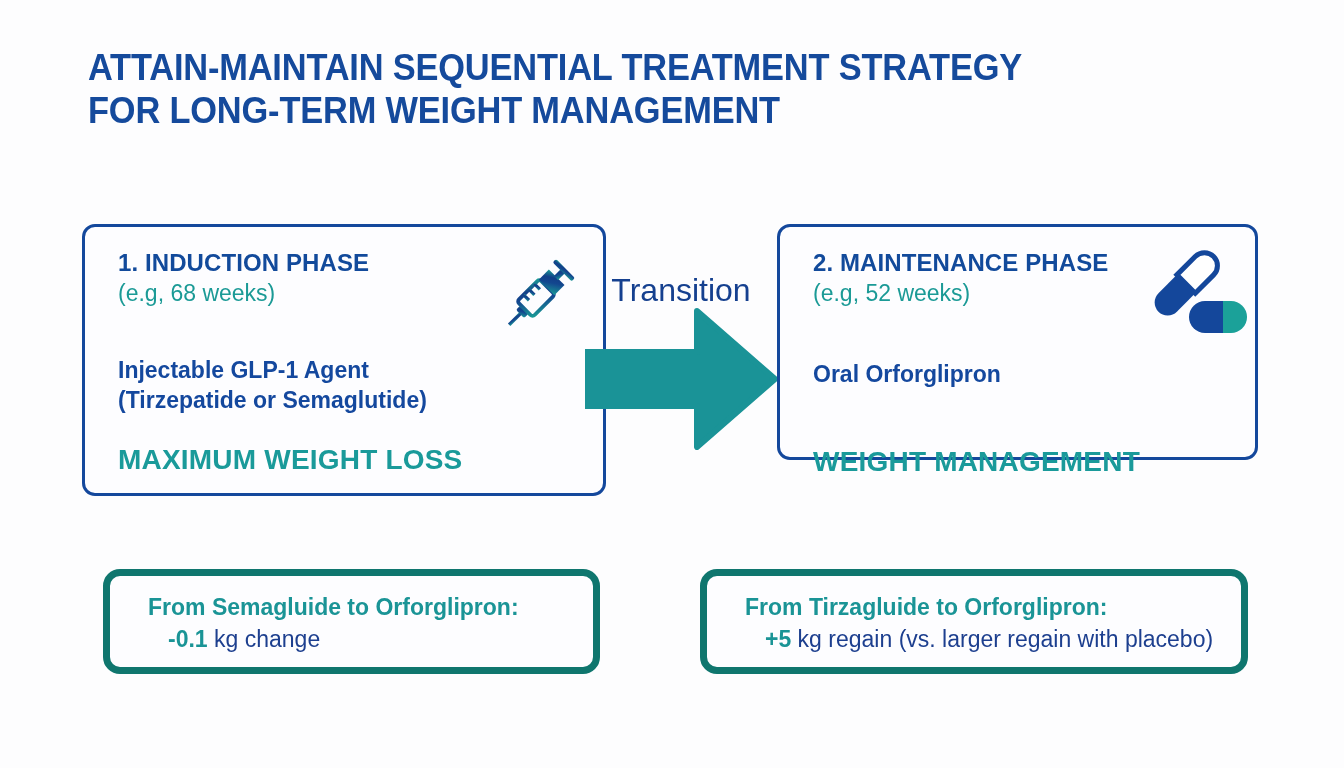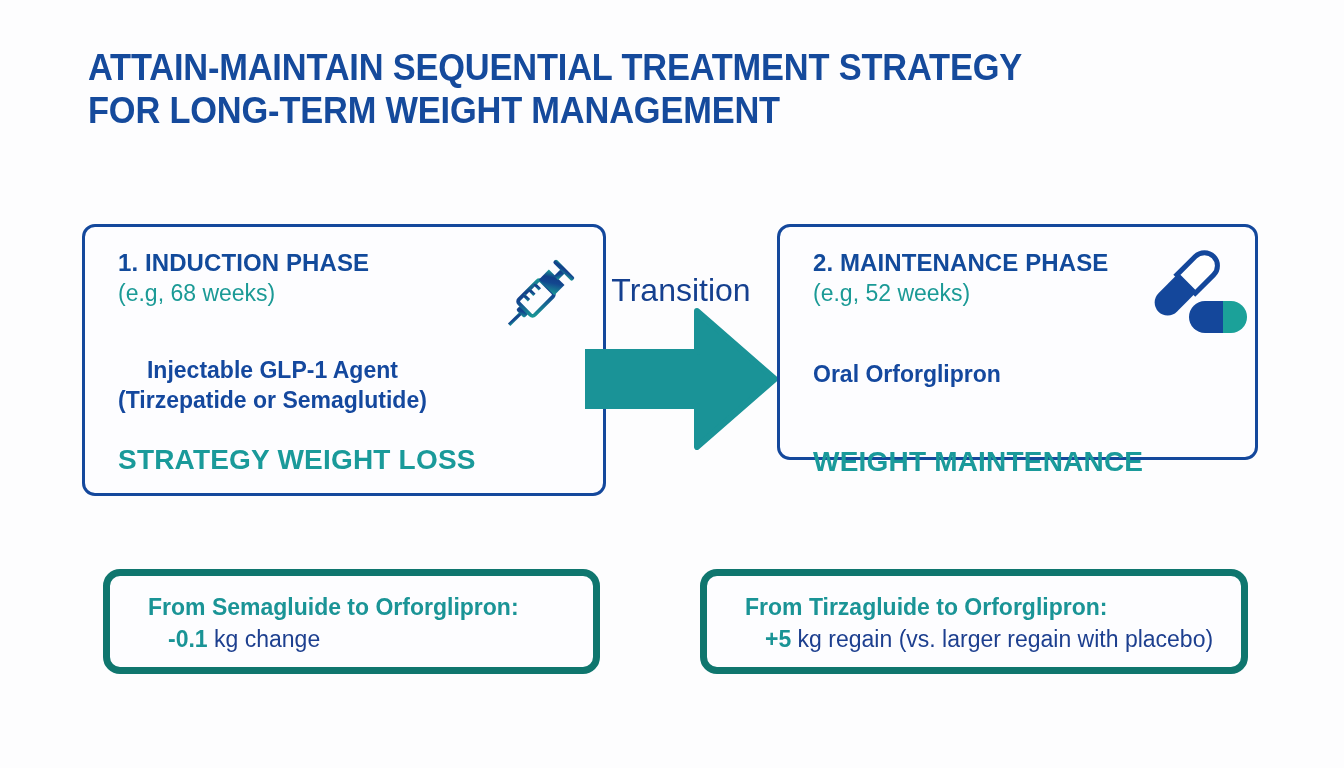--- a/index.html
+++ b/index.html
@@ -70,21 +70,21 @@
     white-space: nowrap;
   }
   .phase-drug {
     position: absolute;
     left: 33px;
     color: #14489e;
     font-weight: bold;
     font-size: 23px;
     line-height: 30px;
   }
-  .phase-drug .dline { display: block; white-space: nowrap; text-align: center; }
+  .phase-drug .dline { display: block; white-space: nowrap; }
   #panel-induction .phase-drug   { top: 128px; }
   #panel-maintenance .phase-drug { top: 132px; }
 
   .phase-outcome {
     position: absolute;
     left: 33px;
     color: #1a9a9a;
     font-weight: bold;
     font-size: 28px;
     line-height: 32px;
@@ -179,21 +179,21 @@
     <span class="tline">FOR LONG-TERM WEIGHT MANAGEMENT</span>
   </div>
 
   <div class="phase-panel" id="panel-induction">
     <div class="phase-head">1. INDUCTION PHASE</div>
     <div class="phase-sub">(e.g, 68 weeks)</div>
     <div class="phase-drug">
       <span class="dline">Injectable GLP-1 Agent</span>
       <span class="dline">(Tirzepatide or Semaglutide)</span>
     </div>
-    <div class="phase-outcome">STRATEGY WEIGHT LOSS</div>
+    <div class="phase-outcome">MAXIMUM WEIGHT LOSS</div>
 
     <svg class="icon-syringe" viewBox="0 0 100 100">
       <defs>
         <linearGradient id="gsyr" x1="0" y1="1" x2="1" y2="0">
           <stop offset="0%" stop-color="#1a9a96"></stop>
           <stop offset="48%" stop-color="#13478f"></stop>
           <stop offset="70%" stop-color="#123f88"></stop>
           <stop offset="100%" stop-color="#1a9a96"></stop>
         </linearGradient>
       </defs>
@@ -222,21 +222,21 @@
   <svg id="transition-arrow" viewBox="0 0 192 142" preserveAspectRatio="none">
     <path d="M0 44 L112 44 L112 3 L190 71 L112 139 L112 98 L0 98 Z" fill="#1a9397" stroke="#1a9397" stroke-width="6" stroke-linejoin="round"></path>
   </svg>
 
   <div class="phase-panel" id="panel-maintenance">
     <div class="phase-head">2. MAINTENANCE PHASE</div>
     <div class="phase-sub">(e.g, 52 weeks)</div>
     <div class="phase-drug">
       <span class="dline">Oral Orforglipron</span>
     </div>
-    <div class="phase-outcome">WEIGHT MAINTENANCE</div>
+    <div class="phase-outcome">WEIGHT MANAGEMENT</div>
 
     <svg class="icon-capsules" viewBox="0 0 100 96">
 
       <g transform="rotate(-45 44 40)">
         <path d="M44 20 h26 a13 13 0 0 1 0 26 h-26 z" fill="#ffffff" stroke="#14479b" stroke-width="5"></path>
         <path d="M44 20 h-26 a13 13 0 0 0 0 26 h26 z" fill="#14479b"></path>
       </g>
 
       <g>
         <path d="M58 52 h18 v32 h-18 a16 16 0 0 1 0 -32 z" fill="#14479b"></path>

